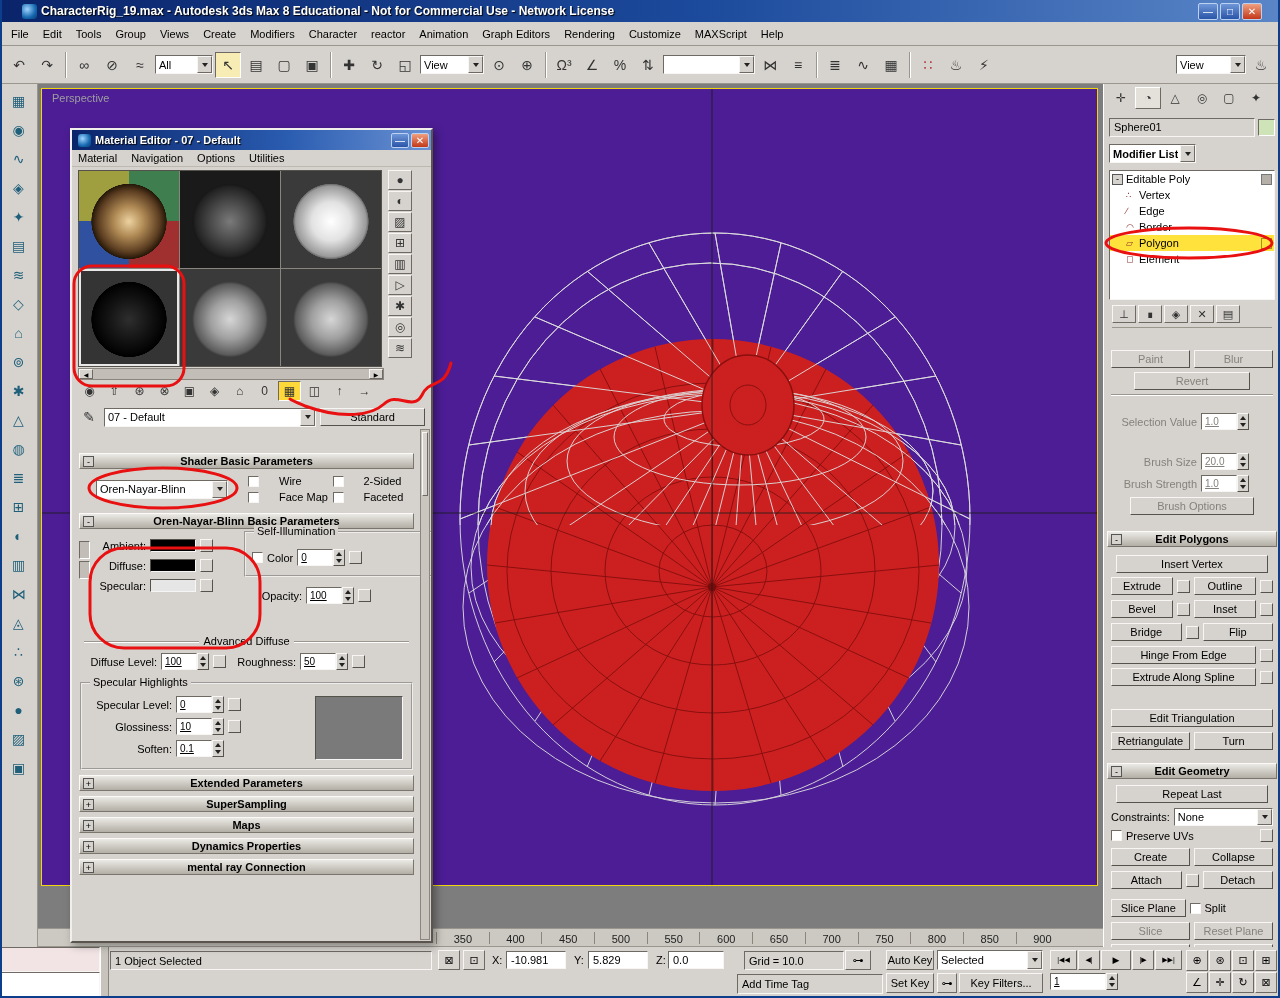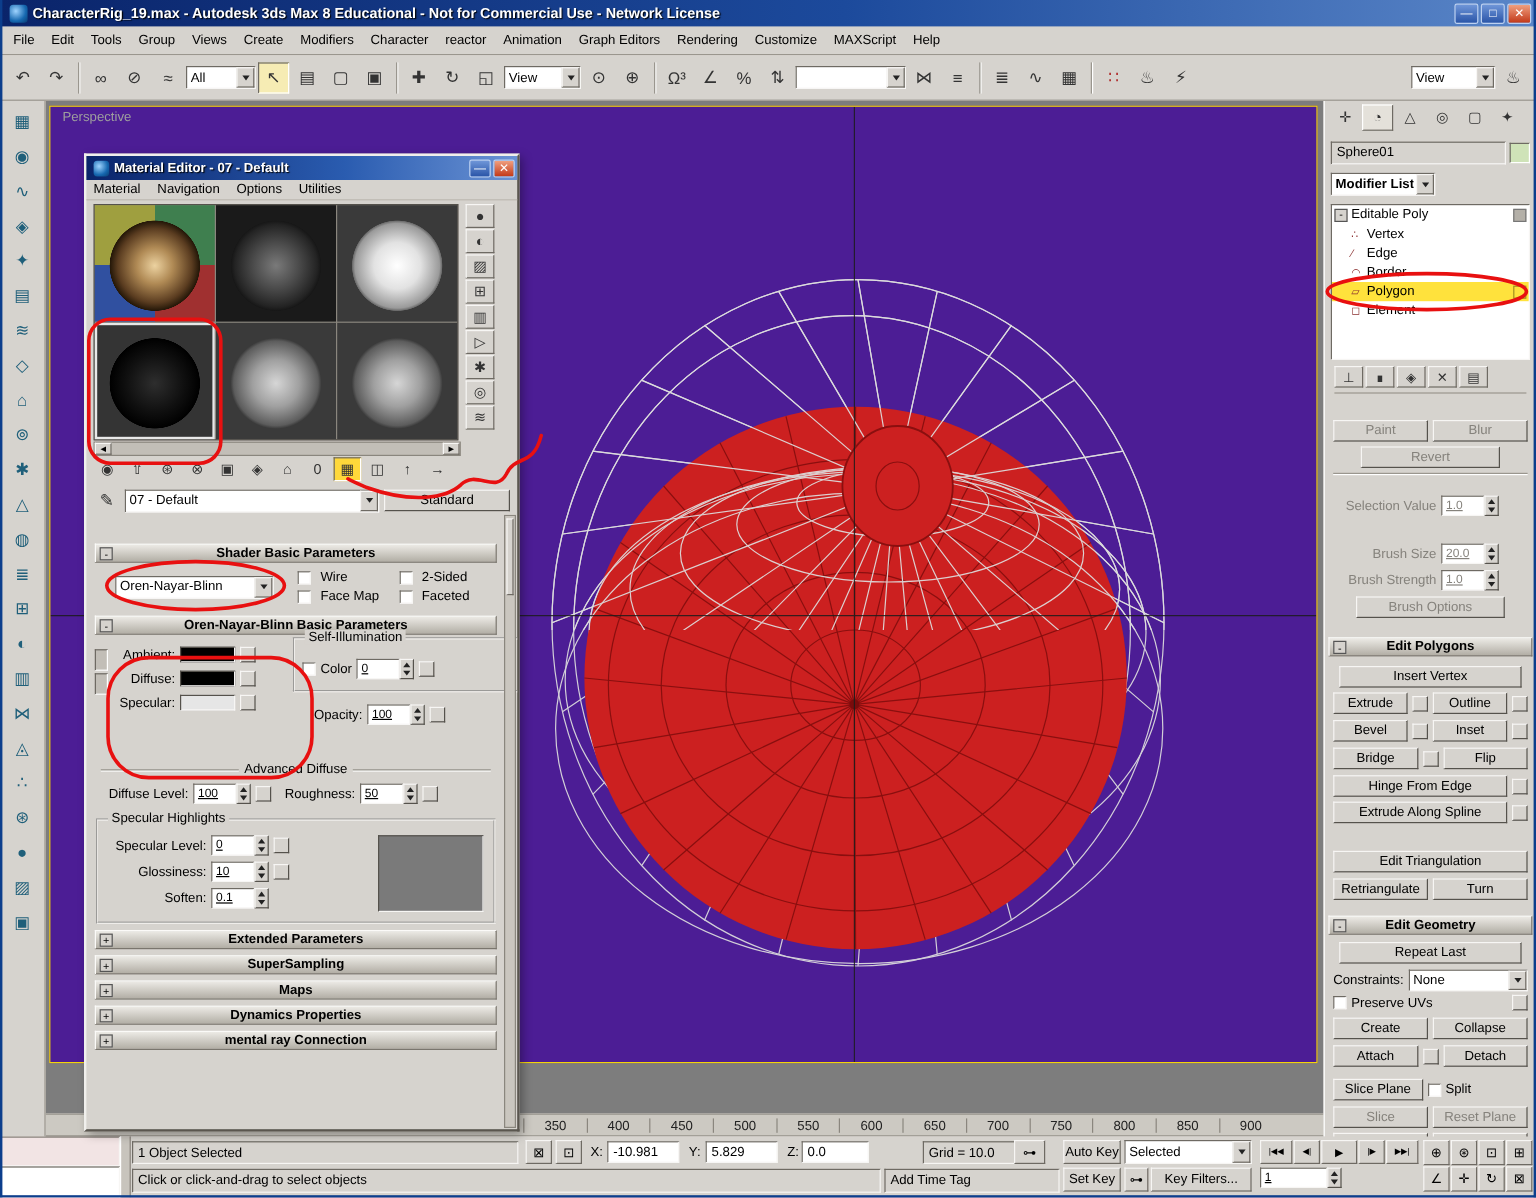--- a/index.html
+++ b/index.html
@@ -3,21 +3,21 @@
 <meta charset="utf-8">
 <style>
 *{margin:0;padding:0;box-sizing:border-box;}
 html,body{width:1280px;height:998px;}
 body{position:relative;overflow:hidden;font-family:"Liberation Sans","DejaVu Sans",sans-serif;font-size:11px;background:#d6d3ce;color:#000;}
 .raised{background:#d6d3ce;border:1px solid;border-color:#f7f6f4 #6e6a63 #6e6a63 #f7f6f4;}
 .field{background:#fff;border:1px solid;border-color:#6e6a63 #f7f6f4 #f7f6f4 #6e6a63;}
 .gfield{background:#d6d3ce;border:1px solid;border-color:#6e6a63 #f7f6f4 #f7f6f4 #6e6a63;}
 .dis,.dis *{color:#85827c !important;}
 
-#titlebar{position:absolute;left:0;top:0;width:1280px;height:22px;background:linear-gradient(90deg,#0a246a,#1c4a9c 55%,#5a86c8);display:flex;align-items:center;padding:0 4px;z-index:10;}
+#titlebar{position:absolute;left:0;top:0;width:1280px;height:22px;background:linear-gradient(90deg,#0a246a,#1c4a9c 55%,#5a86c8);display:flex;align-items:center;padding:0 18px;z-index:10;}
 .appicon{width:15px;height:15px;border-radius:3px;background:radial-gradient(circle at 35% 35%,#9fd4ff,#1668b0 60%,#083a70);margin:0 4px;flex:none;}
 .wtitle{color:#fff;font-weight:bold;font-size:12px;white-space:nowrap;overflow:hidden;flex:1;text-shadow:1px 1px 1px #000;}
 .wbtns{display:flex;gap:2px;}
 .wbtn{width:20px;height:17px;display:flex;align-items:center;justify-content:center;color:#fff;font-size:10px;background:linear-gradient(#6f96d8,#2a55a8);border:1px solid #bcd0f0;border-radius:2px;}
 .wbtn.close{background:linear-gradient(#f0a080,#c23818);}
 
 #menubar{position:absolute;left:0;top:22px;width:1280px;height:24px;background:#d6d3ce;display:flex;align-items:center;padding-left:4px;border-bottom:1px solid #9a968e;z-index:9;}
 #menubar span{padding:3px 7px;}
 
 #toolbar{position:absolute;left:0;top:46px;width:1280px;height:38px;background:#d6d3ce;border-bottom:1px solid #9a968e;display:flex;align-items:center;gap:2px;padding:0 6px;z-index:9;}
@@ -105,21 +105,21 @@
 #hscroll .strack{flex:1;}
 #mtools{height:24px;display:flex;align-items:center;gap:2px;padding-left:6px;flex:none;}
 #mtools .tbtn{width:23px;height:20px;font-size:12px;}
 #showmapbtn{background:#ffd83a;border:1px solid;border-color:#6e6a63 #fff #fff #6e6a63;}
 #mname{height:24px;display:flex;align-items:center;gap:4px;padding:0 6px;flex:none;margin-top:2px;}
 #mname .tbtn{width:22px;height:20px;}
 #mparams{position:relative;flex:1;padding:8px 14px 0 4px;overflow:hidden;}
 #mscroll{position:absolute;right:1px;top:0;bottom:1px;width:10px;background:#cac6bf;border:1px solid #8a867e;}
 #mscroll .thumb{margin:2px 1px;height:64px;background:#d6d3ce;border:1px solid;border-color:#f7f6f4 #6e6a63 #6e6a63 #f7f6f4;}
 #shadgrid{display:grid;grid-template-columns:152px 1fr 1fr;row-gap:4px;padding:6px 0 2px 20px;align-items:center;}
-.cbrow{display:flex;align-items:center;gap:8px;}
+.cbrow{display:flex;align-items:center;gap:20px;}
 #onb{position:relative;height:104px;}
 .crow{position:absolute;display:flex;align-items:center;gap:4px;}
 .clabel{width:52px;text-align:right;}
 .swatch{width:46px;height:13px;border:1px solid;border-color:#55524c #f7f6f4 #f7f6f4 #55524c;}
 .lockbtn{position:absolute;width:11px;height:18px;background:#c2beb7;border:1px solid;border-color:#6e6a63 #fff #fff #6e6a63;}
 .grp{border:2px groove #efedea;position:relative;}
 .grptitle{position:absolute;top:-8px;left:8px;background:#d6d3ce;padding:0 3px;}
 #selfillum{position:absolute;left:168px;top:2px;width:198px;height:46px;padding-left:20px;}
 #specgrp{margin:12px 4px 0;height:88px;}
 .collapsed-rollh{margin-top:5px;}
@@ -321,27 +321,24 @@
       <span>-10.981</span>
     </div>
   <span style="left:574px;top:7px">Y:</span>
   <div class="sfield field" style="left:588px;top:4px;width:60px;height:18px">
       <span>5.829</span>
     </div>
   <span style="left:656px;top:7px">Z:</span>
   <div class="sfield field" style="left:668px;top:4px;width:56px;height:18px">
       <span>0.0</span>
     </div>
-  <div class="sfield gfield" style="left:769px;top:4px;width:100px;height:19px">
+  <div class="sfield gfield" style="left:744px;top:4px;width:100px;height:19px">
       <span>Grid = 10.0</span>
     </div>
   <div class="sbtnn raised" style="left:845px;top:3px;width:26px;height:20px">⊶</div>
-  <div class="sfield gfield" style="left:110px;top:27px;width:624px;height:20px">
-      <span>Click or click-and-drag to select objects</span>
-    </div>
   <div class="sfield gfield" style="left:737px;top:27px;width:146px;height:20px">
       <span>Add Time Tag</span>
     </div>
   <div class="sbtnn raised" style="left:886px;top:3px;width:48px;height:20px">
       <span>Auto Key</span>
     </div>
   <div class="combo" style="left:937px;top:3px;width:106px;height:20px;position:absolute">
     <span class="cv">Selected</span>
     <span class="arr">
         <i class="tri-d"></i>

